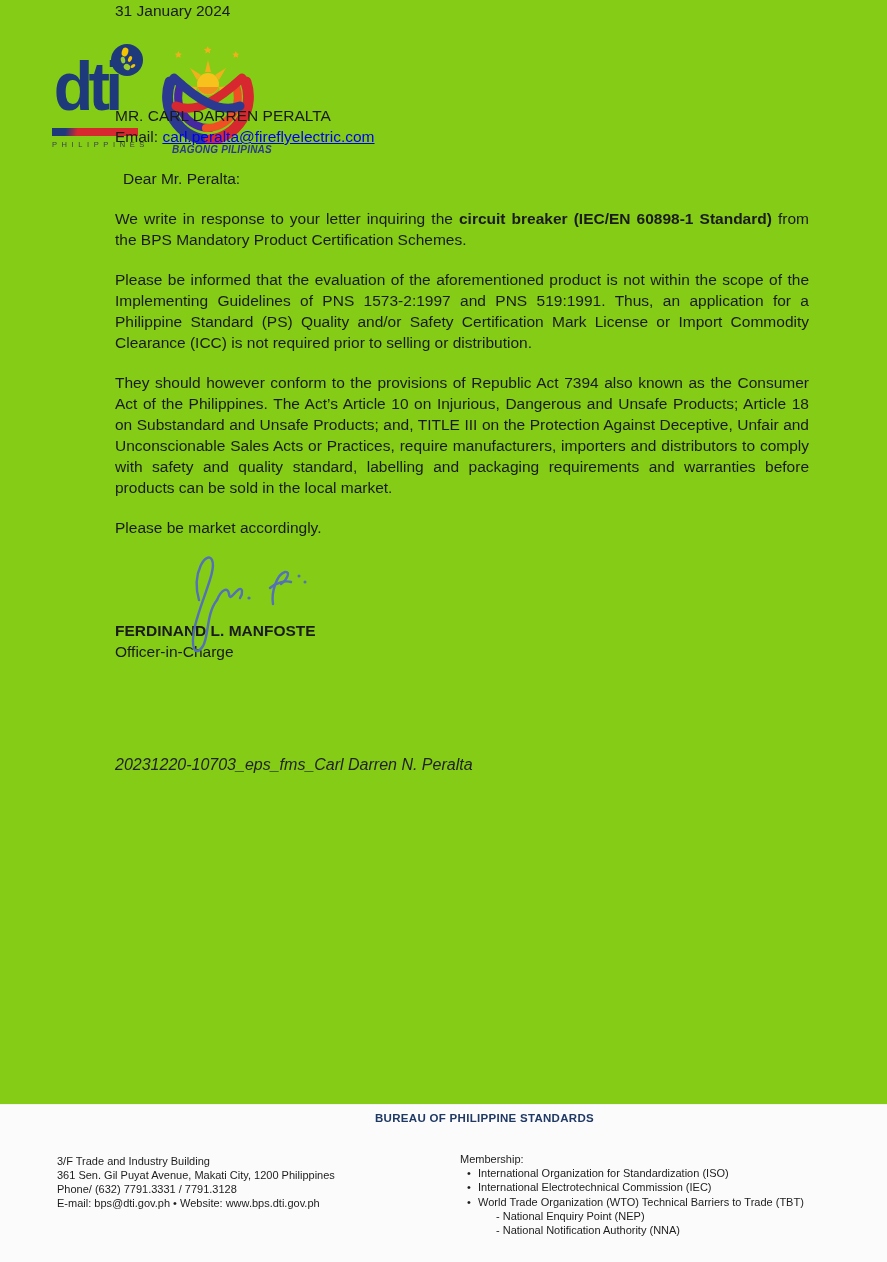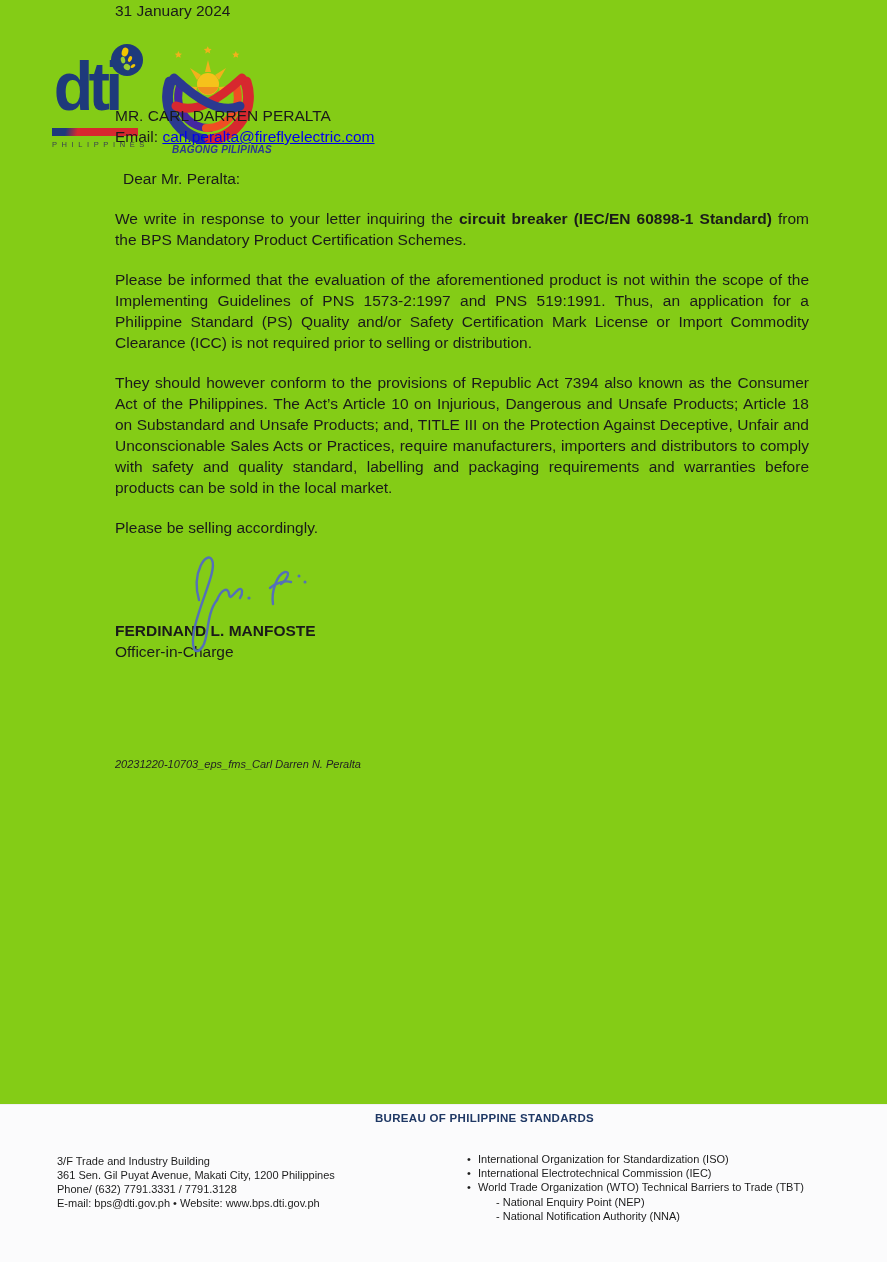--- a/index.html
+++ b/index.html
@@ -61,21 +61,21 @@
   .signature-space { position: relative; height: 82px; }
   .signature-svg {
     position: absolute; left: 58px; top: 4px; width: 150px; height: 118px;
     pointer-events: none; z-index: 2;
   }
   .signer-name { font-weight: 700; position: relative; z-index: 1; }
   .signer-title { position: relative; z-index: 1; }
 
   .reference-line {
     margin-top: 92px;
-    font-size: 11px; font-style: italic; color: #222;
+    font-size: 16px; font-style: italic; color: #222;
   }
 
   
   .footer-band {
     position: absolute; left: 0; top: 1104px; width: 887px; height: 158px;
     background: #fbfbfc;
     border-top: 1px solid #f1f1f3;
   }
   .bureau-title {
     position: absolute; left: 0; top: 1112px; width: 887px; text-align: center;
@@ -159,21 +159,21 @@
     </div>
 
     <div class="salutation">Dear Mr. Peralta:</div>
 
     <p class="para"><span>We write in response to your letter inquiring the </span><b>circuit breaker (IEC/EN 60898-1 Standard)</b><span> from the BPS Mandatory Product Certification Schemes.</span></p>
 
     <p class="para">Please be informed that the evaluation of the aforementioned product is not within the scope of the Implementing Guidelines of PNS 1573-2:1997 and PNS 519:1991. Thus, an application for a Philippine Standard (PS) Quality and/or Safety Certification Mark License or Import Commodity Clearance (ICC) is not required prior to selling or distribution.</p>
 
     <p class="para">They should however conform to the provisions of Republic Act 7394 also known as the Consumer Act of the Philippines. The Act’s Article 10 on Injurious, Dangerous and Unsafe Products; Article 18 on Substandard and Unsafe Products; and, TITLE III on the Protection Against Deceptive, Unfair and Unconscionable Sales Acts or Practices, require manufacturers, importers and distributors to comply with safety and quality standard, labelling and packaging requirements and warranties before products can be sold in the local market.</p>
 
-    <div class="closing">Please be selling accordingly.</div>
+    <div class="closing">Please be market accordingly.</div>
 
 
     <div class="signature-space">
       <svg class="signature-svg" viewBox="0 0 150 118" aria-hidden="true">
         <g fill="none" stroke="#5470b8" stroke-width="2.4" stroke-linecap="round">
           <path d="M26 58 C18 30 34 8 39 18 C44 28 28 58 22 84 C17 106 22 116 30 104 C36 94 33 72 44 58"></path>
           <path d="M44 58 C48 48 55 44 56 52 C57 59 60 52 65 48 C70 44 70 52 67 56"></path>
           <circle cx="76" cy="56" r="1.6" fill="#5470b8" stroke="none"></circle>
           <path d="M100 62 C98 50 104 32 112 30 C118 29 114 38 108 42"></path>
           <path d="M97 46 C103 41 112 38 118 40"></path>
@@ -194,20 +194,21 @@
   <div class="bureau-title">BUREAU OF PHILIPPINE STANDARDS</div>
 
   <div class="footer-left">
     <div>3/F Trade and Industry Building</div>
     <div>361 Sen. Gil Puyat Avenue, Makati City, 1200 Philippines</div>
     <div>Phone/ (632) 7791.3331 / 7791.3128</div>
     <div>E-mail: bps@dti.gov.ph  • Website: www.bps.dti.gov.ph</div>
   </div>
 
   <div class="footer-right">
+    <div>Membership:</div>
     <div class="member-row">
       <span class="member-bullet">•</span>
       <span>International Organization for Standardization (ISO)</span>
     </div>
     <div class="member-row">
       <span class="member-bullet">•</span>
       <span>International Electrotechnical Commission (IEC)</span>
     </div>
     <div class="member-row">
       <span class="member-bullet">•</span>

